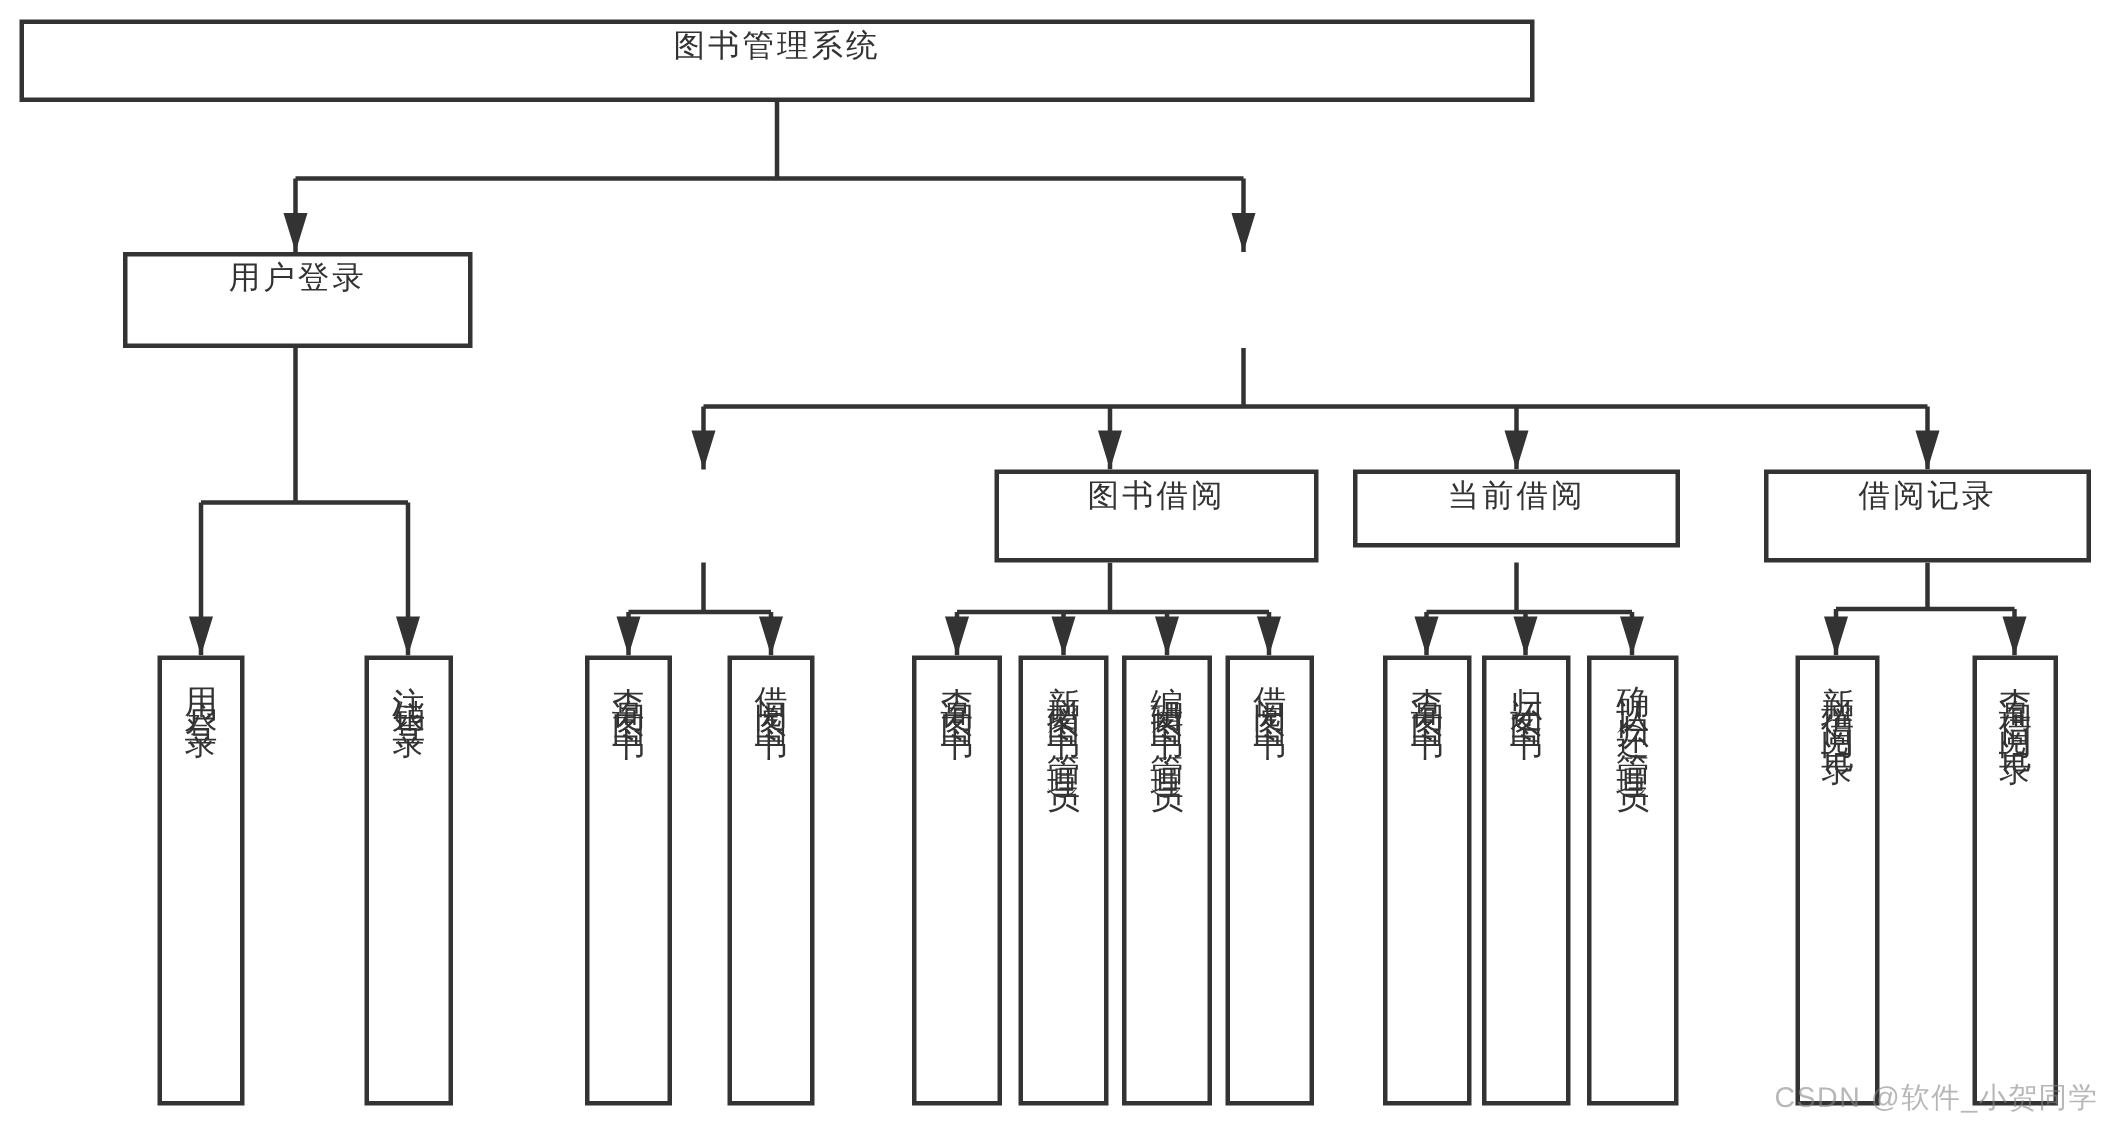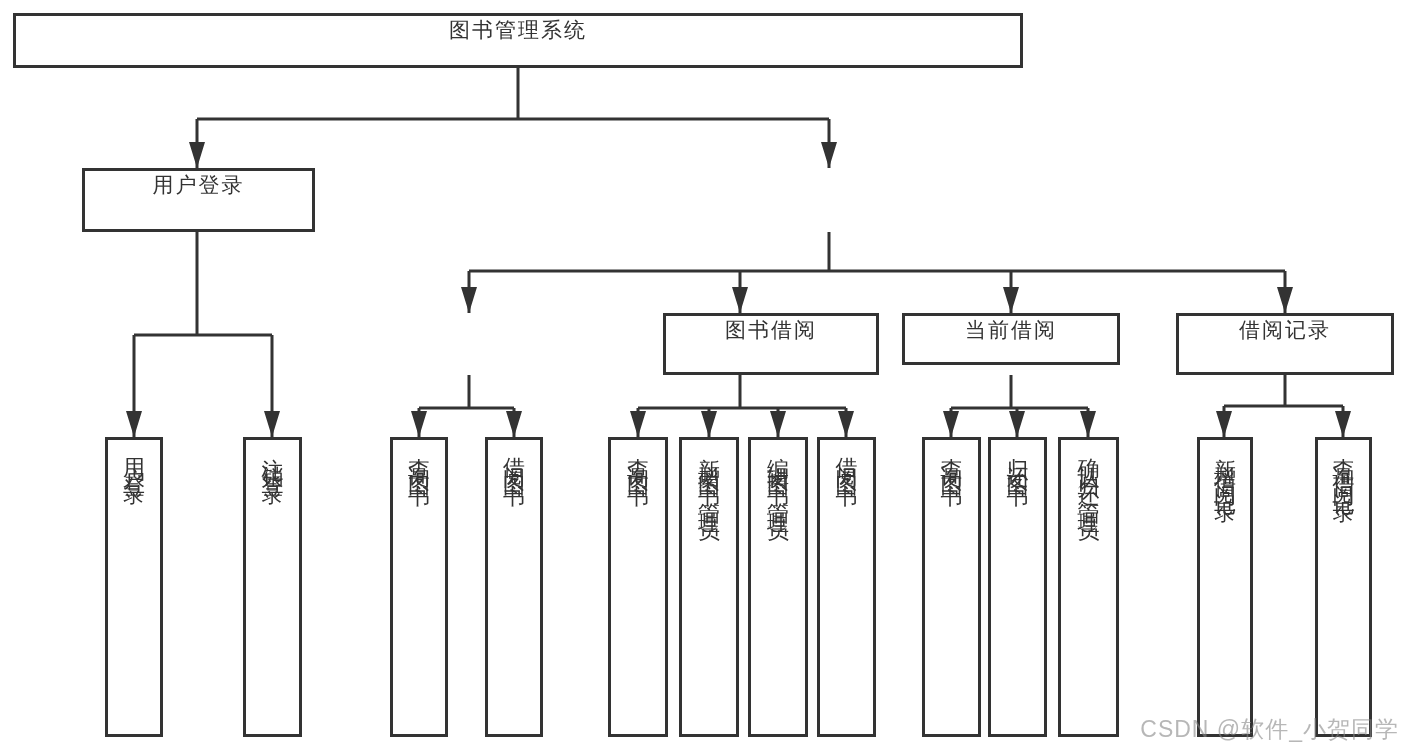--- a/index.html
+++ b/index.html
@@ -11,21 +11,21 @@
   .box{
     position:absolute;background:#ffffff;border:3px solid #333333;
     box-sizing:border-box;display:flex;align-items:flex-start;justify-content:center;
   }
   .h .label{font-size:21px;letter-spacing:2px;white-space:nowrap;}
   .v .label{
     writing-mode:vertical-rl;font-size:22px;letter-spacing:9px;
     line-height:1;white-space:nowrap;
   }
   .watermark{
-    position:absolute;right:6px;bottom:2px;font-size:23px;
+    position:absolute;right:6px;bottom:2px;font-size:19px;
     color:rgba(135,135,135,0.6);letter-spacing:1px;white-space:nowrap;
   }
 </style>
 </head>
 <body>
 
 <div class="stage">
 
   <svg class="connectors" width="1405" height="747" viewBox="0 0 1405 747">
     <g stroke="#333333" stroke-width="3" fill="none">

